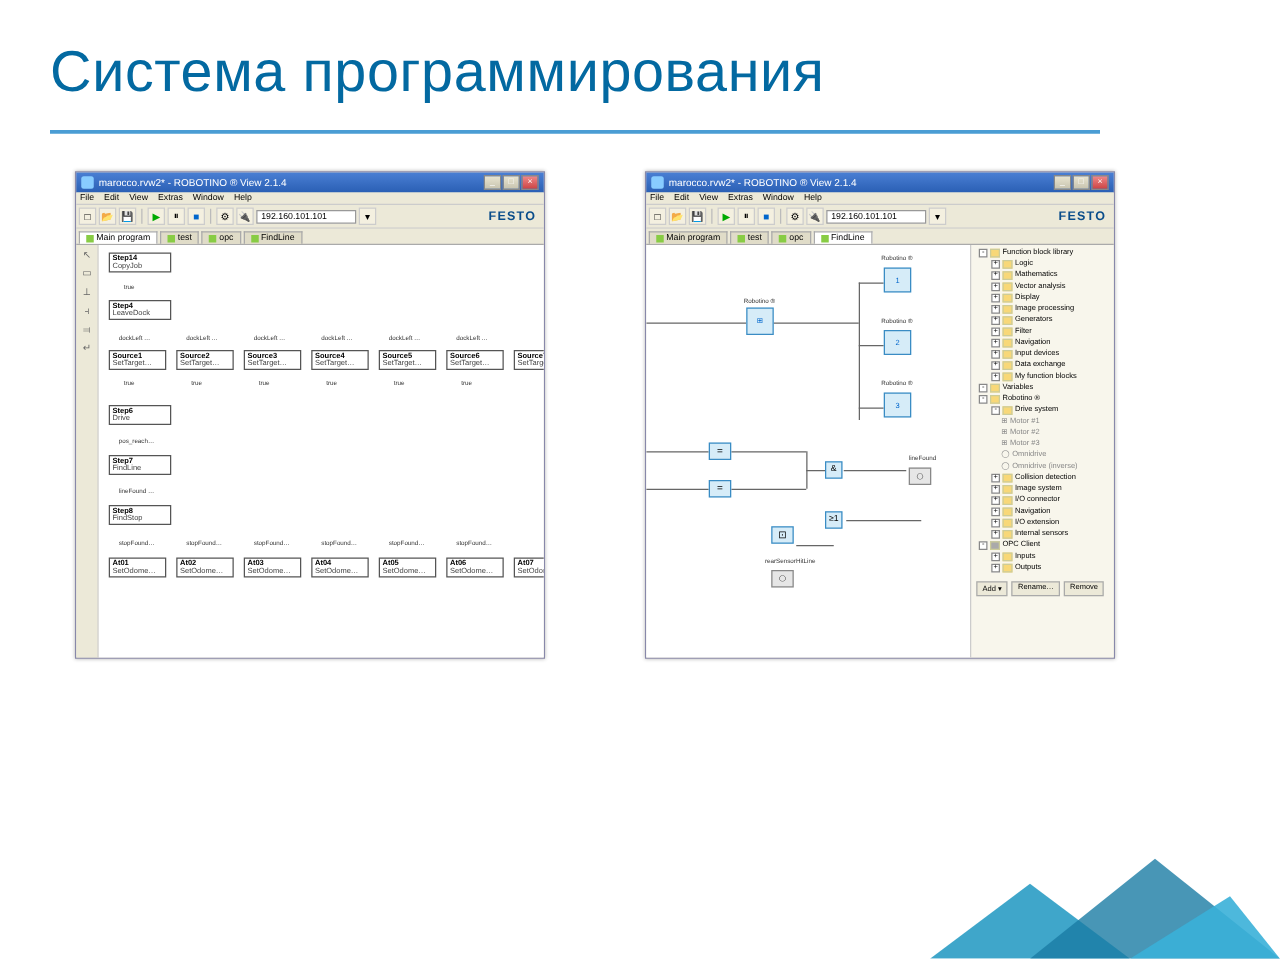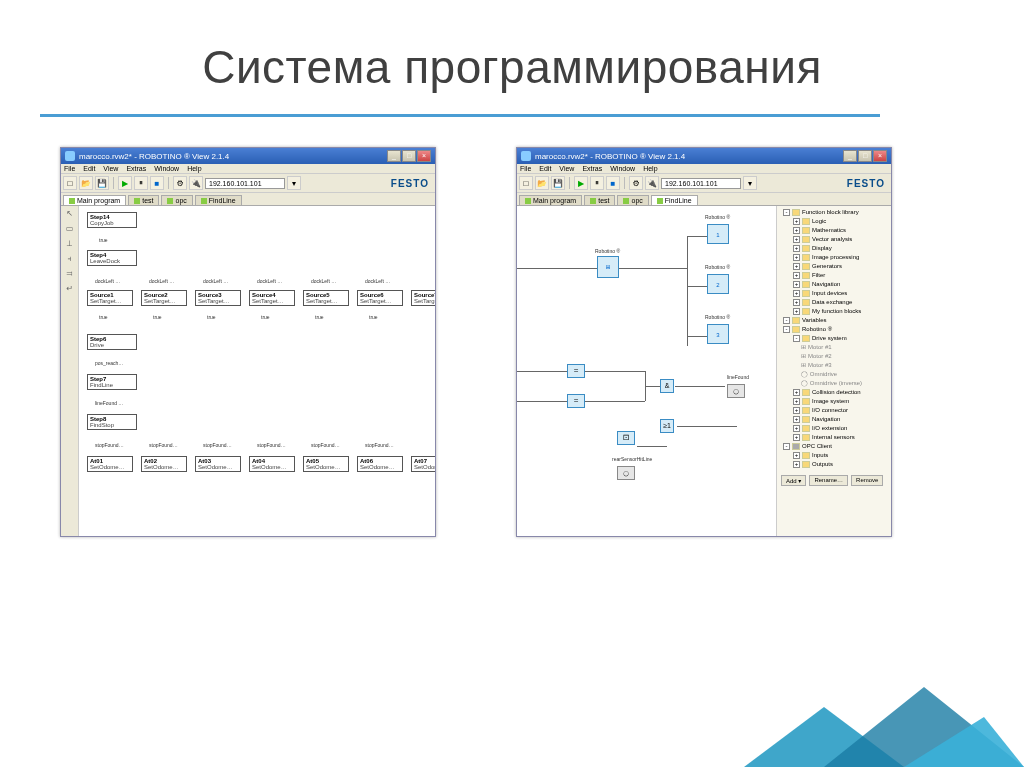--- a/index.html
+++ b/index.html
@@ -1,17 +1,17 @@
 <!DOCTYPE html>
 <html><head>
 <meta charset="utf-8">
 <style>
 * { box-sizing: border-box; margin: 0; padding: 0; }
 body { font-family: Tahoma, Arial, sans-serif; background: #fff; width: 1024px; height: 767px; position: relative; }
-.slide-title { font-size: 46px; color: #404040; padding: 40px 40px 20px; letter-spacing: 0.5px; text-align: center; }
+.slide-title { font-size: 46px; color: #0369a1; padding: 30px 40px 20px; letter-spacing: 0.5px; }
 .slide-underline { height: 3px; background: #4a9dd4; margin: 0 40px 30px; width: 840px; }
 .windows-row { display: flex; gap: 80px; padding: 0 60px; }
 .app-window { width: 376px; border: 1px solid #88a; box-shadow: 0 0 3px rgba(0,0,0,0.3); background: #ece9d8; font-size: 7px; }
 .titlebar { background: linear-gradient(#4a7fd4, #2a5fb4); color: #fff; padding: 2px 4px; display: flex; align-items: center; gap: 4px; }
 .titlebar-icon { width: 10px; height: 10px; background: #8cf; border-radius: 2px; }
 .titlebar-text { flex: 1; font-size: 8px; }
 .win-btns { display: flex; gap: 1px; }
 .win-btn { width: 14px; height: 12px; background: linear-gradient(#e8e4d0,#c8c4b0); border: 1px solid #888; font-size: 7px; text-align: center; line-height: 10px; }
 .win-btn.close { background: linear-gradient(#e88,#c44); color: #fff; }
 .menubar { background: #ece9d8; padding: 1px 3px; display: flex; gap: 8px; font-size: 7px; border-bottom: 1px solid #ccc; }

